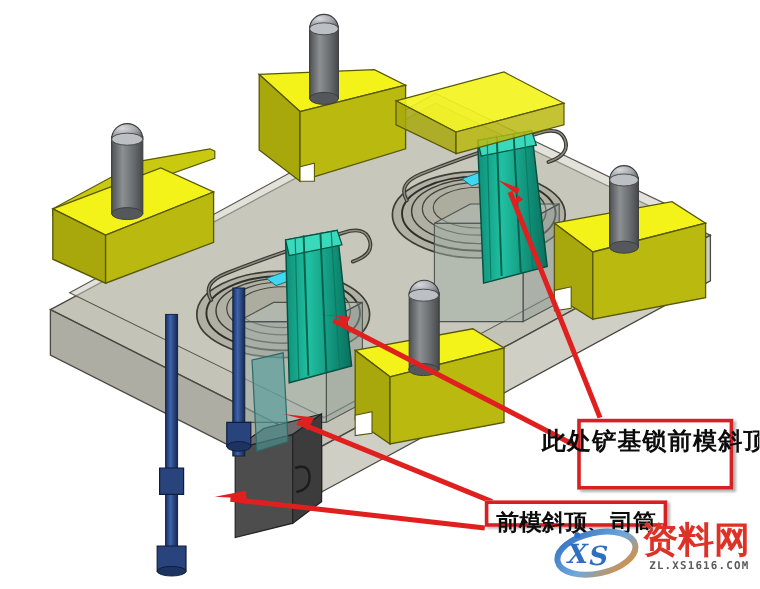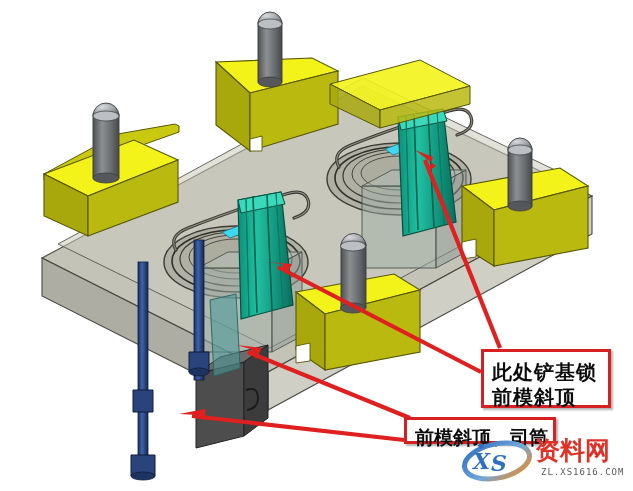--- a/index.html
+++ b/index.html
@@ -17,23 +17,23 @@
   #cad-canvas{position:absolute;left:0;top:0;width:633px;height:491px;}
 
   
   .callout{
     position:absolute;
     background:#ffffff;
     border:3px solid #d81f22;
     box-shadow:2px 2px 2px rgba(0,0,0,0.30);
     box-sizing:border-box;
     display:flex;
-    flex-direction:column;
+    flex-direction:row;
     justify-content:center;
-    padding:17px 8px 4px 8px;
+    padding:3px 8px 4px 8px;
     z-index:40;
   }
   .callout .ln{
     font-family:"DejaVu Sans","Liberation Sans",sans-serif;
     font-weight:700;
     font-size:20px;
     line-height:25px;
     color:#0c0c0c;
     letter-spacing:1px;
     white-space:nowrap;
@@ -48,32 +48,32 @@
     left:455px; top:432px;
     width:178px; height:58px;
     z-index:50;
     pointer-events:none;
   }
   #wm-text{
     position:absolute;
     left:80px; top:4px;
     font-family:"DejaVu Sans","Liberation Sans",sans-serif;
     font-weight:700;
-    font-size:25px;
+    font-size:30px;
     line-height:30px;
     color:#e03127;
     letter-spacing:0px;
     text-shadow:1px 1px 0 rgba(255,255,255,.5);
   }
   #wm-url{
     position:absolute;
     left:86px; top:35px;
     font-family:"DejaVu Sans Mono","Liberation Mono",monospace;
     font-size:9px;
-    font-weight:400;
+    font-weight:700;
     color:#5a5a5a;
     letter-spacing:1px;
   }
   #wm-xs{
     position:absolute;
     left:2px; top:5px;
     width:80px;height:45px;
   }
 </style>
 </head>

